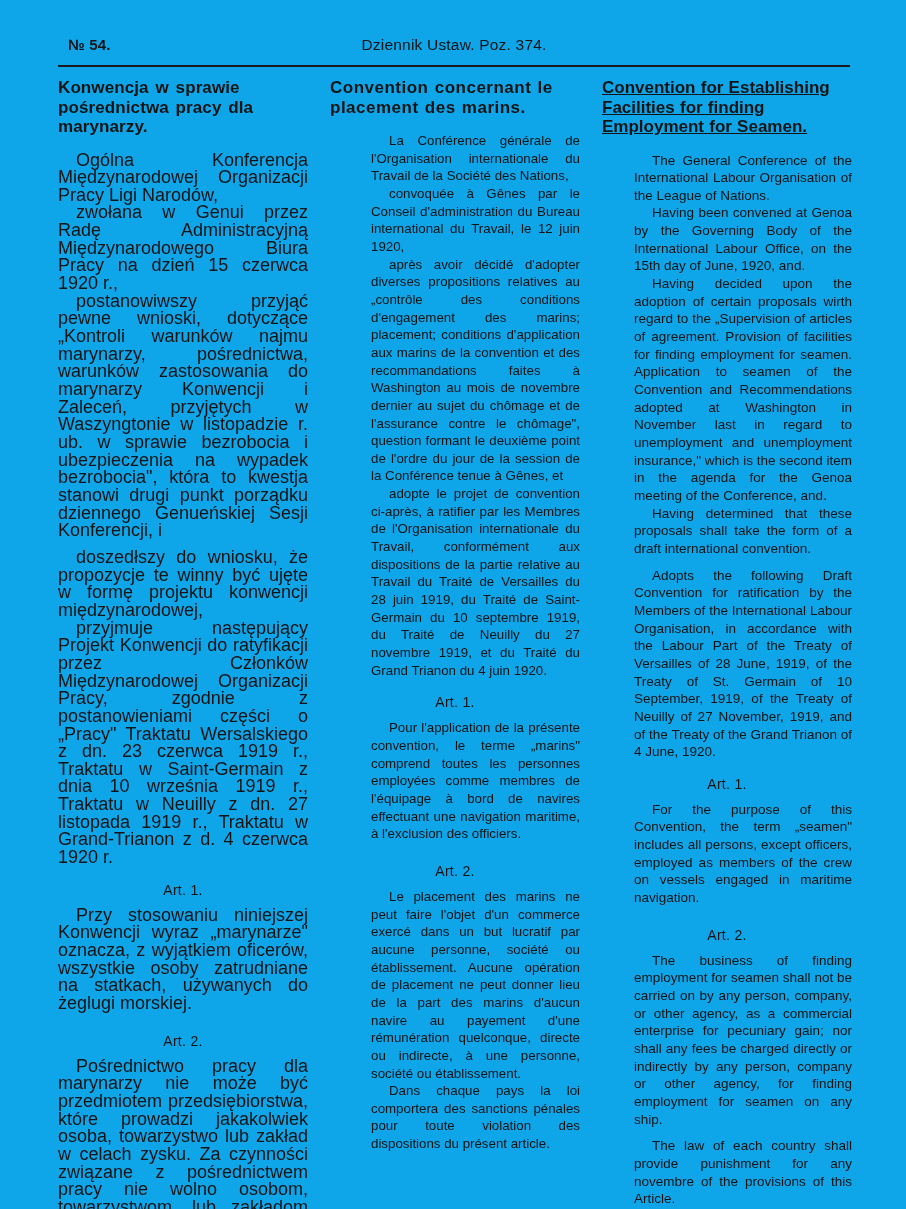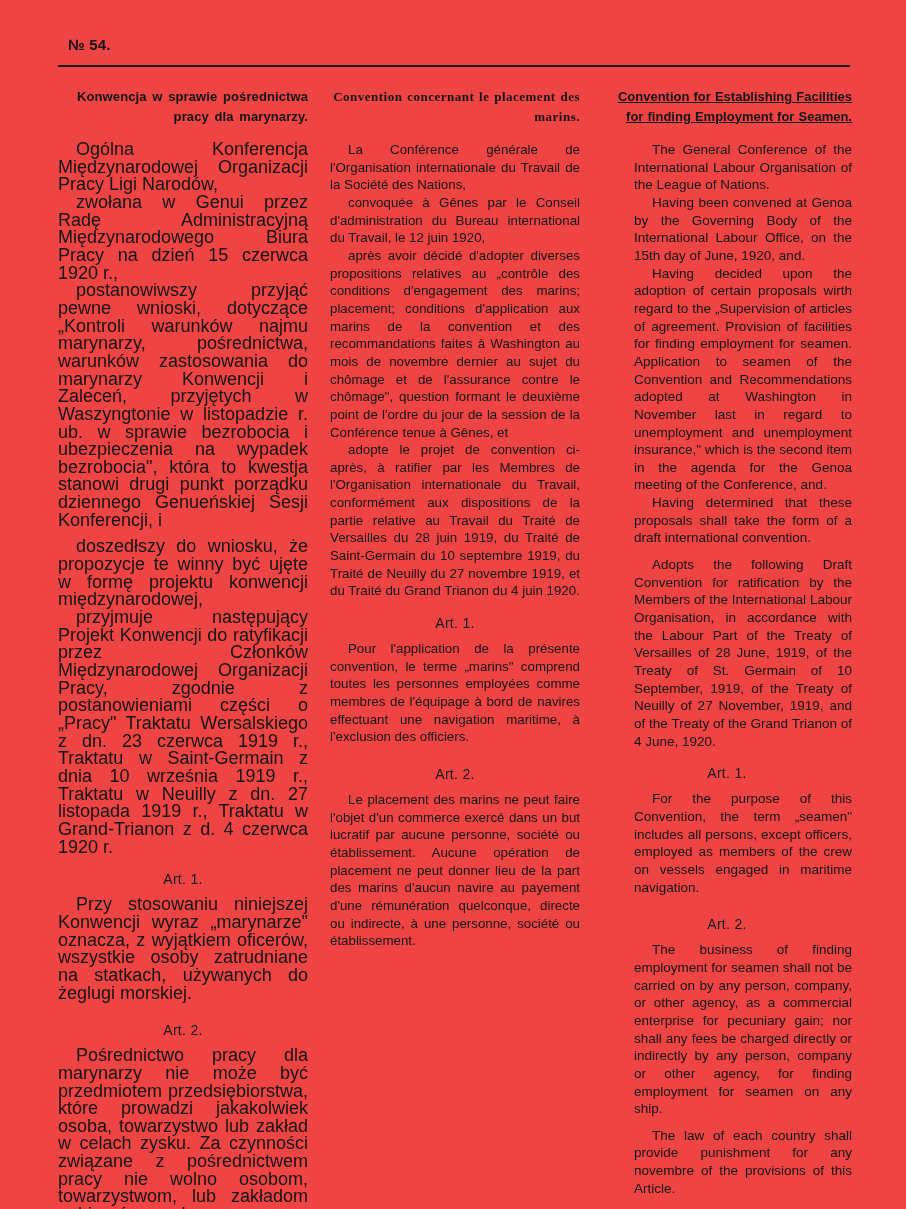--- a/index.html
+++ b/index.html
@@ -13,21 +13,21 @@
     font-family: "Liberation Sans", sans-serif;
     color: #141414;
     position: relative;
     overflow: hidden;
   }
   .page {
     position: absolute;
     left: 0; top: 0;
     width: 906px;
     height: 1209px;
-    background: #ef4444;
+    background: #0ea5e9;
   }
   
   .runhead {
     position: absolute;
     left: 58px;
     top: 36px;
     width: 792px;
     height: 22px;
     font-size: 15.5px;
     letter-spacing: .2px;
@@ -67,62 +67,63 @@
     position: absolute;
     top: 0;
     width: 250px;
     height: 1100px;
   }
   .col-pl { left: 0px; }
   .col-fr { left: 272px; }
   .col-en { left: 544px; }
 
   .col-title {
-    text-align: right;
+    text-align: left;
     font-weight: bold;
-    font-size: 13px;
+    font-size: 17px;
     line-height: 19.5px;
     letter-spacing: .1px;
-    margin: 9px 0 6px 0;
+    margin: 0 0 6px 0;
     word-spacing: 2px;
   }
-  .col-fr .col-title { font-weight: bold; letter-spacing: .5px; word-spacing: 1px; font-family: Liberation Serif, serif; }
+  .col-fr .col-title { font-weight: bold; letter-spacing: .5px; word-spacing: 1px; }
   .col-en .col-title { letter-spacing: 0px; word-spacing: .5px; text-decoration: underline; }
 
   p.para {
     margin: 0;
     text-align: justify;
     text-justify: inter-word;
     font-size: 13.6px;
     line-height: 17.6px;
     text-indent: 18px;
     hyphens: manual;
   }
   .col-pl p.para { font-size: 18px; line-height: 17.65px; }
-  .col-fr p.para { font-size: 13.3px; line-height: 17.65px; }
+  .col-fr p.para { font-size: 13.3px; line-height: 17.65px; margin-left: 41px; }
   .col-en p.para { font-size: 13.5px; line-height: 17.65px; margin-left: 32px; }
   .gap-sm { height: 9px; }
   .gap-md { height: 15px; }
   .gap-lg { height: 20px; }
 
   .art-head {
     text-align: center;
     font-size: 14px;
     margin: 0;
     padding: 0;
     letter-spacing: .3px;
   }
 </style>
 </head>
 <body>
 
 <div class="page">
 
   <div class="runhead">
     <span class="folio">№ 54.</span>
+    <span class="journal">Dziennik Ustaw. Poz. 374.</span>
   </div>
   <div class="rule"></div>
 
   <div class="columns">
 
     <div class="col col-pl">
       <h1 class="col-title">Konwencja w sprawie pośrednictwa pracy dla marynarzy.</h1>
       <div class="gap-sm"></div>
       <p class="para">Ogólna Konferencja Międzynarodowej Organizacji Pracy Ligi Narodów,</p>
       <p class="para">zwołana w Genui przez Radę Administracyjną Międzynarodowego Biura Pracy na dzień 15 czerwca 1920 r.,</p>
@@ -150,20 +151,21 @@
       <p class="para">après avoir décidé d'adopter diverses propositions relatives au „contrôle des conditions d'engagement des marins; placement; conditions d'application aux marins de la convention et des recommandations faites à Washington au mois de novembre dernier au sujet du chômage et de l'assurance contre le chômage", question formant le deuxième point de l'ordre du jour de la session de la Conférence tenue à Gênes, et</p>
       <p class="para">adopte le projet de convention ci-après, à ratifier par les Membres de l'Organisation internationale du Travail, conformément aux dispositions de la partie relative au Travail du Traité de Versailles du 28 juin 1919, du Traité de Saint-Germain du 10 septembre 1919, du Traité de Neuilly du 27 novembre 1919, et du Traité du Grand Trianon du 4 juin 1920.</p>
       <div class="gap-md"></div>
       <p class="art-head">Art. 1.</p>
       <div class="gap-sm"></div>
       <p class="para">Pour l'application de la présente convention, le terme „marins" comprend toutes les personnes employées comme membres de l'équipage à bord de navires effectuant une navigation maritime, à l'exclusion des officiers.</p>
       <div class="gap-lg"></div>
       <p class="art-head">Art. 2.</p>
       <div class="gap-sm"></div>
       <p class="para">Le placement des marins ne peut faire l'objet d'un commerce exercé dans un but lucratif par aucune personne, société ou établissement. Aucune opération de placement ne peut donner lieu de la part des marins d'aucun navire au payement d'une rémunération quelconque, directe ou indirecte, à une personne, société ou établissement.</p>
+      <p class="para">Dans chaque pays la loi comportera des sanctions pénales pour toute violation des dispositions du présent article.</p>
     </div>
 
     <div class="col col-en">
       <h1 class="col-title">Convention for Establishing Facilities for finding Employment for Seamen.</h1>
       <div class="gap-sm"></div>
       <p class="para">The General Conference of the International Labour Organisation of the League of Nations.</p>
       <p class="para">Having been convened at Genoa by the Governing Body of the International Labour Office, on the 15th day of June, 1920, and.</p>
       <p class="para">Having decided upon the adoption of certain proposals wirth regard to the „Supervision of articles of agreement. Provision of facilities for finding employment for seamen. Application to seamen of the Convention and Recommendations adopted at Washington in November last in regard to unemployment and unemployment insurance," which is the second item in the agenda for the Genoa meeting of the Conference, and.</p>
       <p class="para">Having determined that these proposals shall take the form of a draft international convention.</p>
       <div class="gap-sm"></div>

